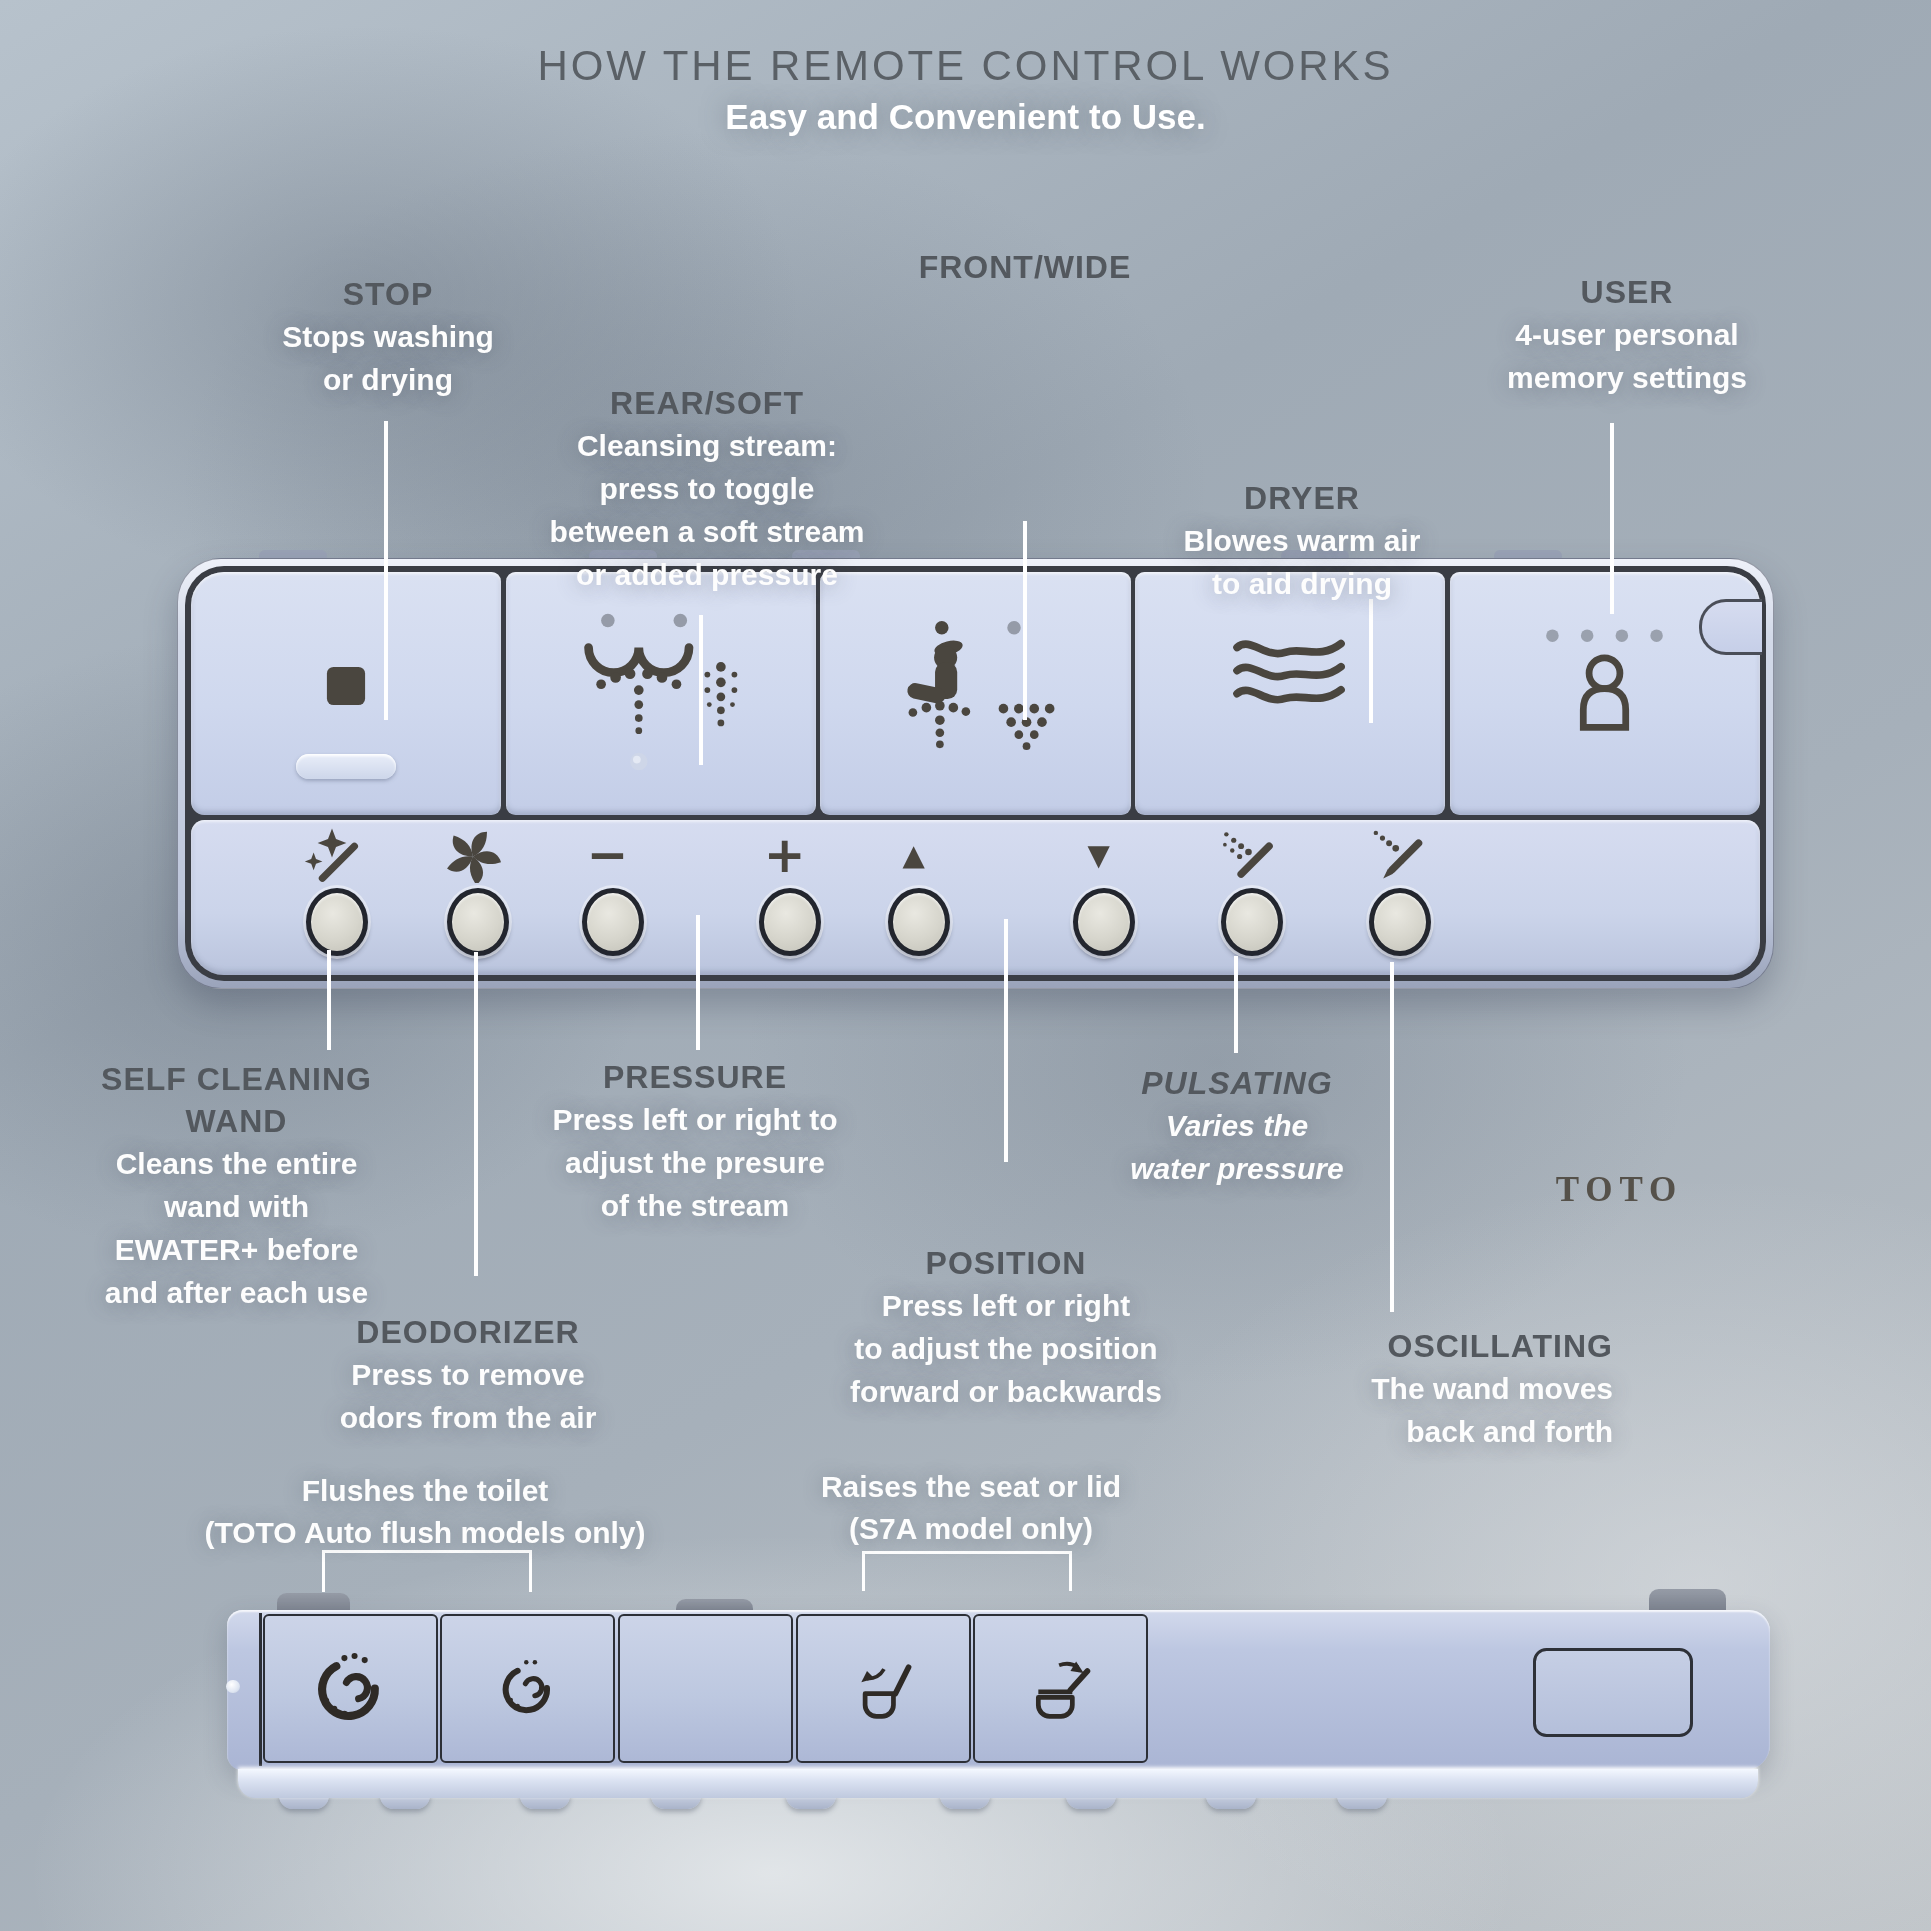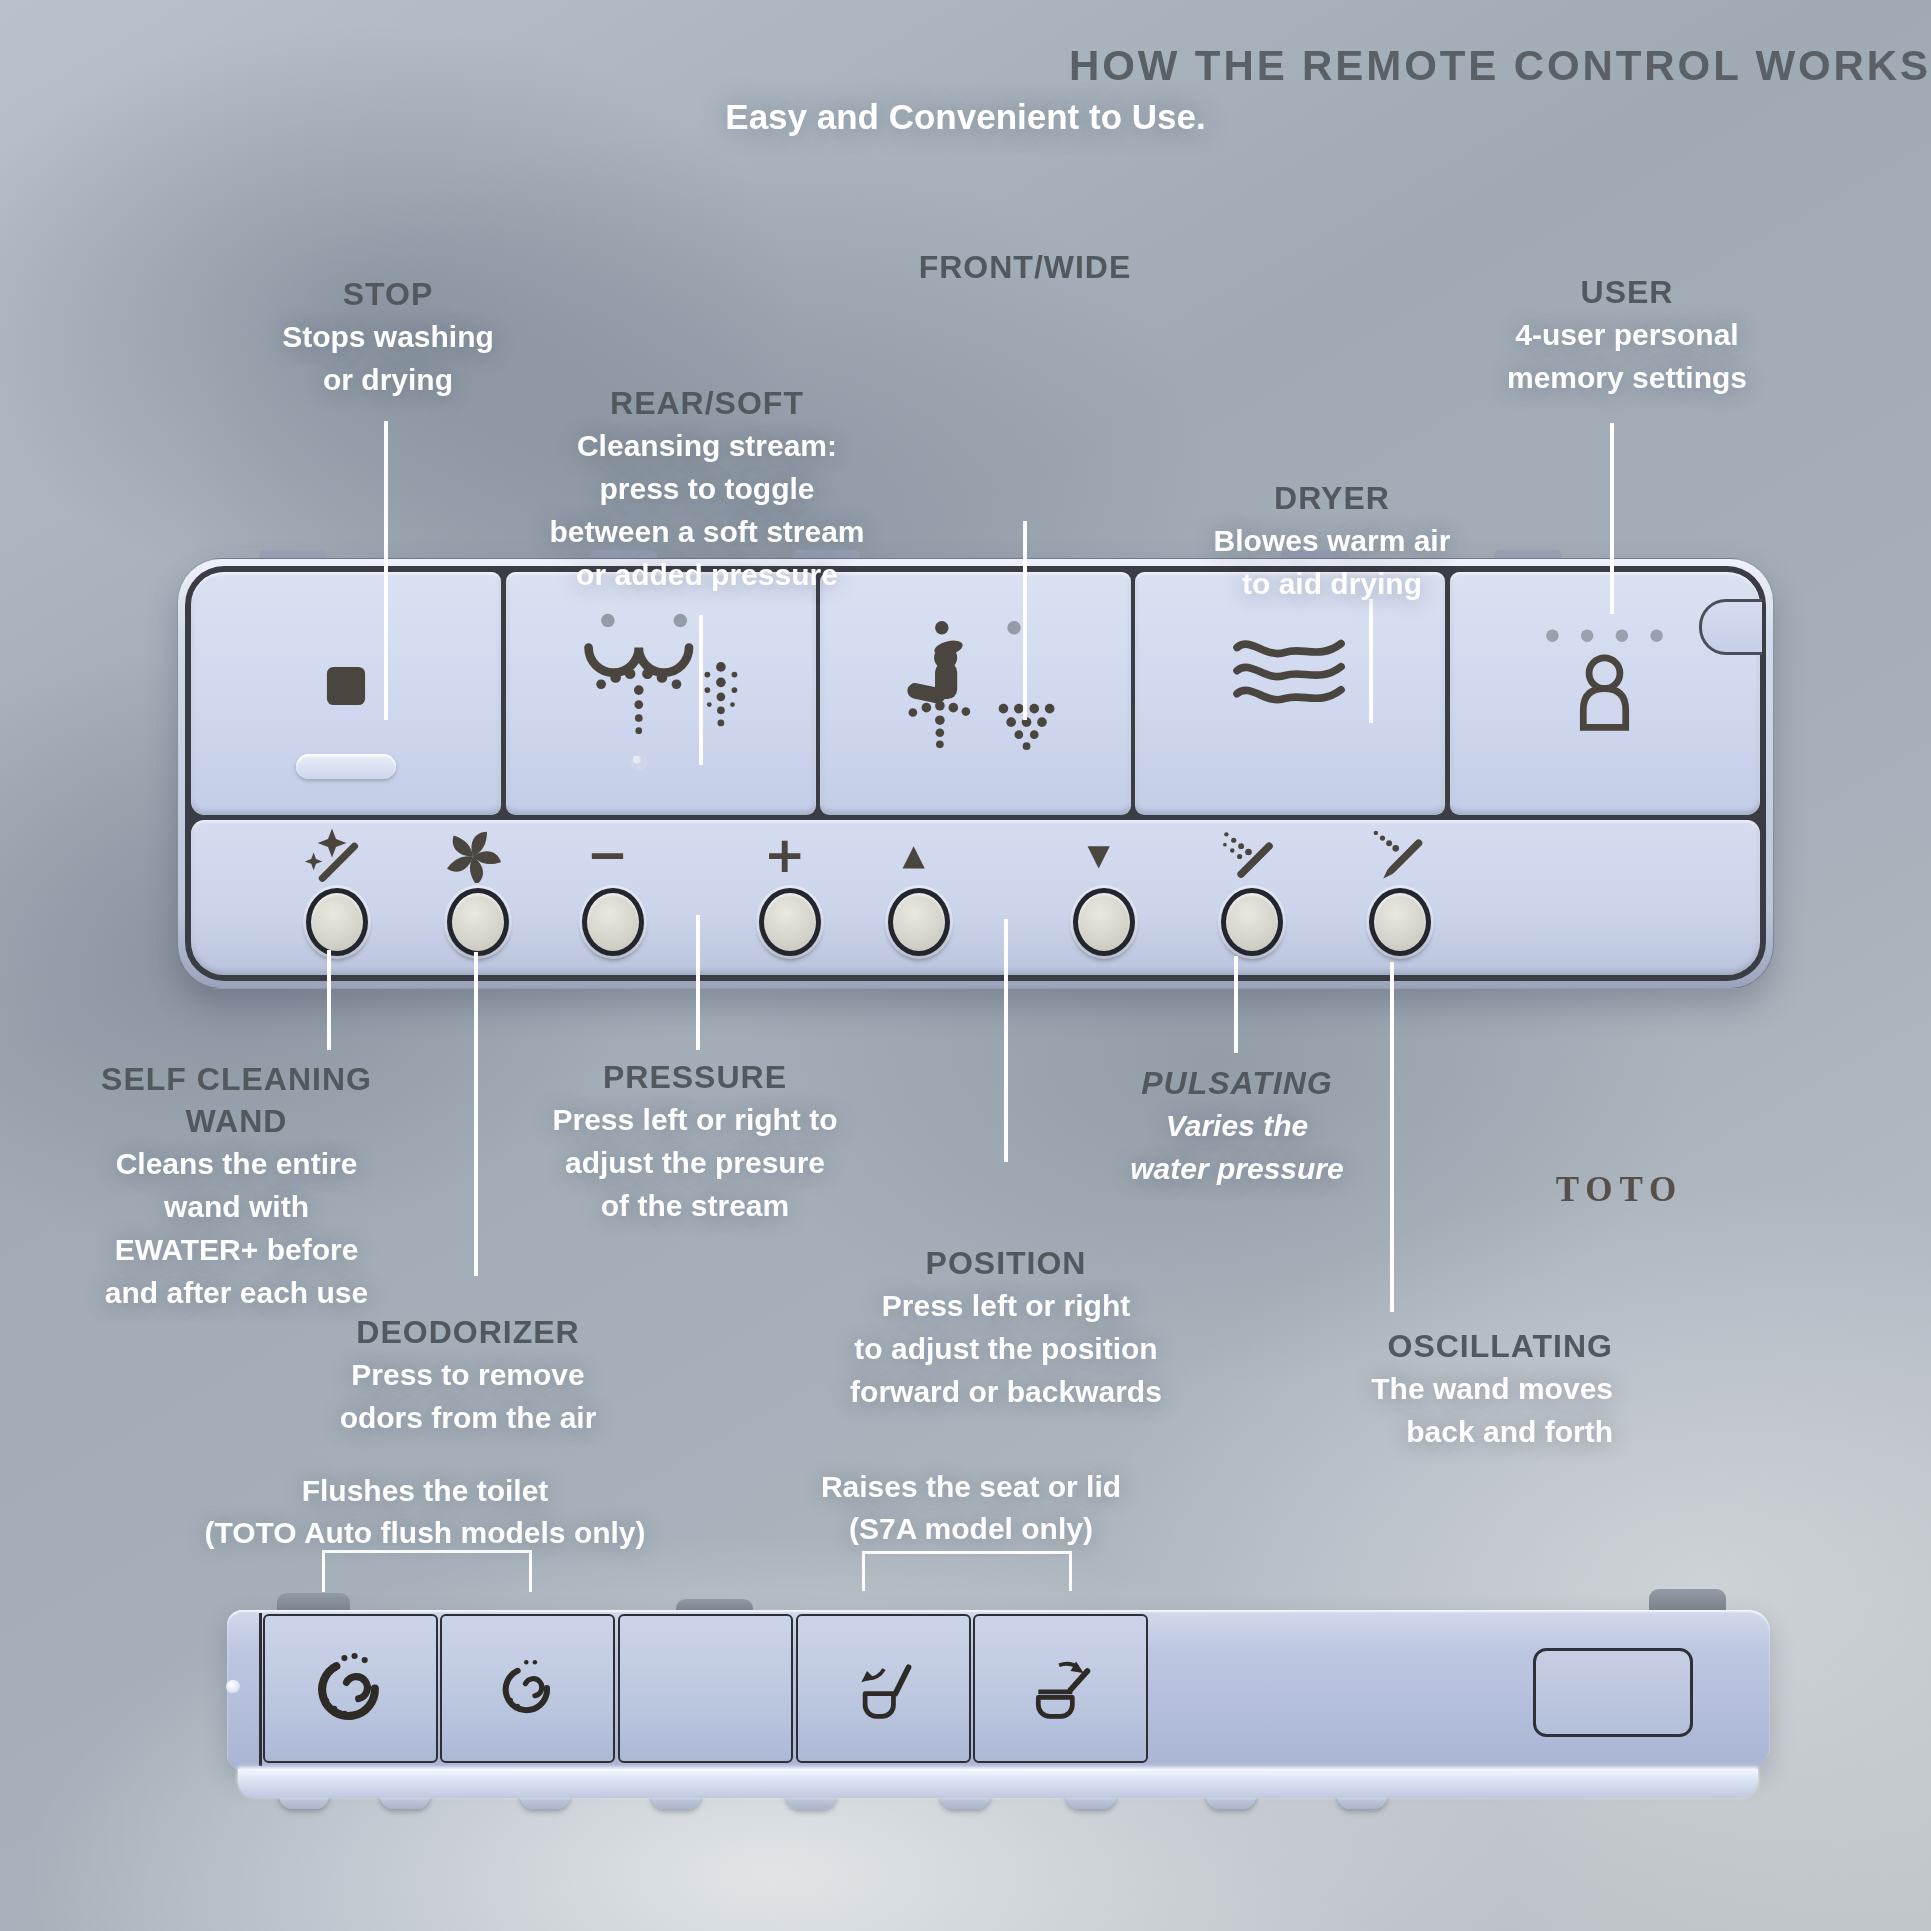--- a/index.html
+++ b/index.html
@@ -11,21 +11,21 @@
       radial-gradient(618px 406px at 19% 16%, rgba(96,107,121,0.40), transparent 70%),
       radial-gradient(734px 502px at 36% 25%, rgba(96,107,121,0.33), transparent 70%),
       radial-gradient(599px 444px at 12% 49%, rgba(96,107,121,0.36), transparent 70%),
       radial-gradient(676px 463px at 63% 55%, rgba(96,107,121,0.26), transparent 70%),
       radial-gradient(869px 579px at 88% 82%, rgba(225,228,231,0.55), transparent 70%),
       radial-gradient(1062px 483px at 40% 97%, rgba(237,240,242,0.8), transparent 70%),
       linear-gradient(150deg, #b7c2cc 0%, #9faab5 35%, #a6b0ba 60%, #c0c5c9 100%);
   }
   .abs{position:absolute;}
   
-  .hdr-title{left:0;top:42px;width:1931px;text-align:right;font-weight:bold;font-size:42px;
+  .hdr-title{left:0;top:42px;width:1931px;text-align:center;font-weight:normal;font-size:42px;
     letter-spacing:2.9px;color:#5a6066;}
   .hdr-sub{left:0;top:97px;width:1931px;text-align:center;font-weight:bold;font-size:35px;
     color:#ffffff;text-shadow:0 0 25px rgba(84,94,106,0.5);}
   
   .co{position:absolute;width:444px;text-align:center;z-index:7;}
   .co .t{font-weight:bold;font-size:32px;color:#53585e;letter-spacing:1px;line-height:42px;white-space:pre-wrap;}
   .co .d{font-weight:bold;font-size:30px;color:#fdfdfd;line-height:43px;white-space:pre-wrap;
     text-shadow:0 1px 21px rgba(70,80,95,0.45);}
   .lowco{position:absolute;width:502px;text-align:center;z-index:7;}
   .lowco .d{font-weight:bold;font-size:30px;color:#fdfdfd;line-height:42px;white-space:pre-wrap;
@@ -102,21 +102,21 @@
 <div class="co" style="left:485px;top:382px;">
   <div class="t">REAR/SOFT</div>
   <div class="d">Cleansing stream:
 press to toggle
 between a soft stream
 or added pressure</div>
 </div>
 <div class="co" style="left:803px;top:246px;">
   <div class="t">FRONT/WIDE</div>
 </div>
-<div class="co" style="left:1110px;top:477px;">
+<div class="co" style="left:1080px;top:477px;">
   <div class="t">DRYER</div>
   <div class="d">Blowes warm air
 to aid drying</div>
 </div>
 <div class="co" style="left:1405px;top:271px;">
   <div class="t">USER</div>
   <div class="d">4-user personal
 memory settings</div>
 </div>
 

